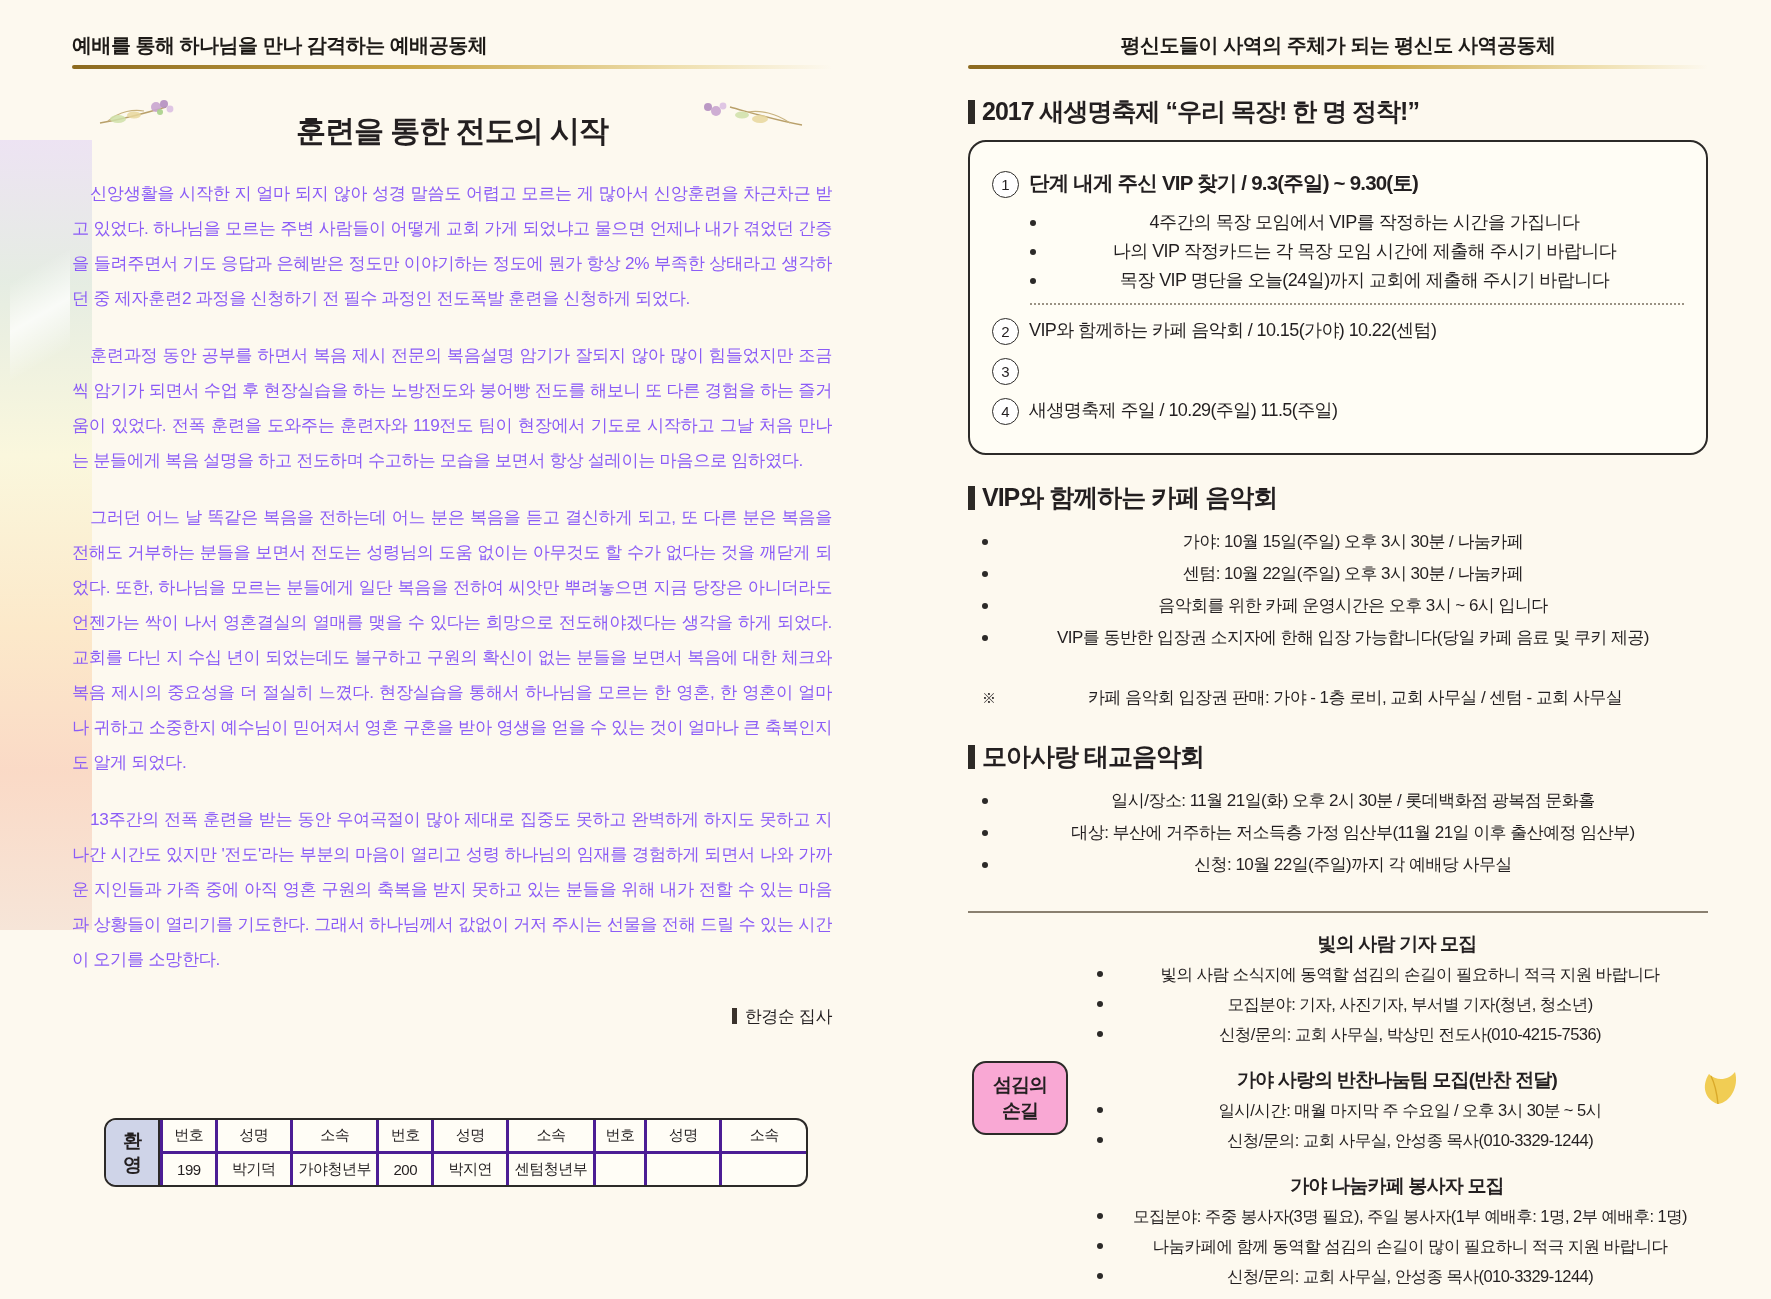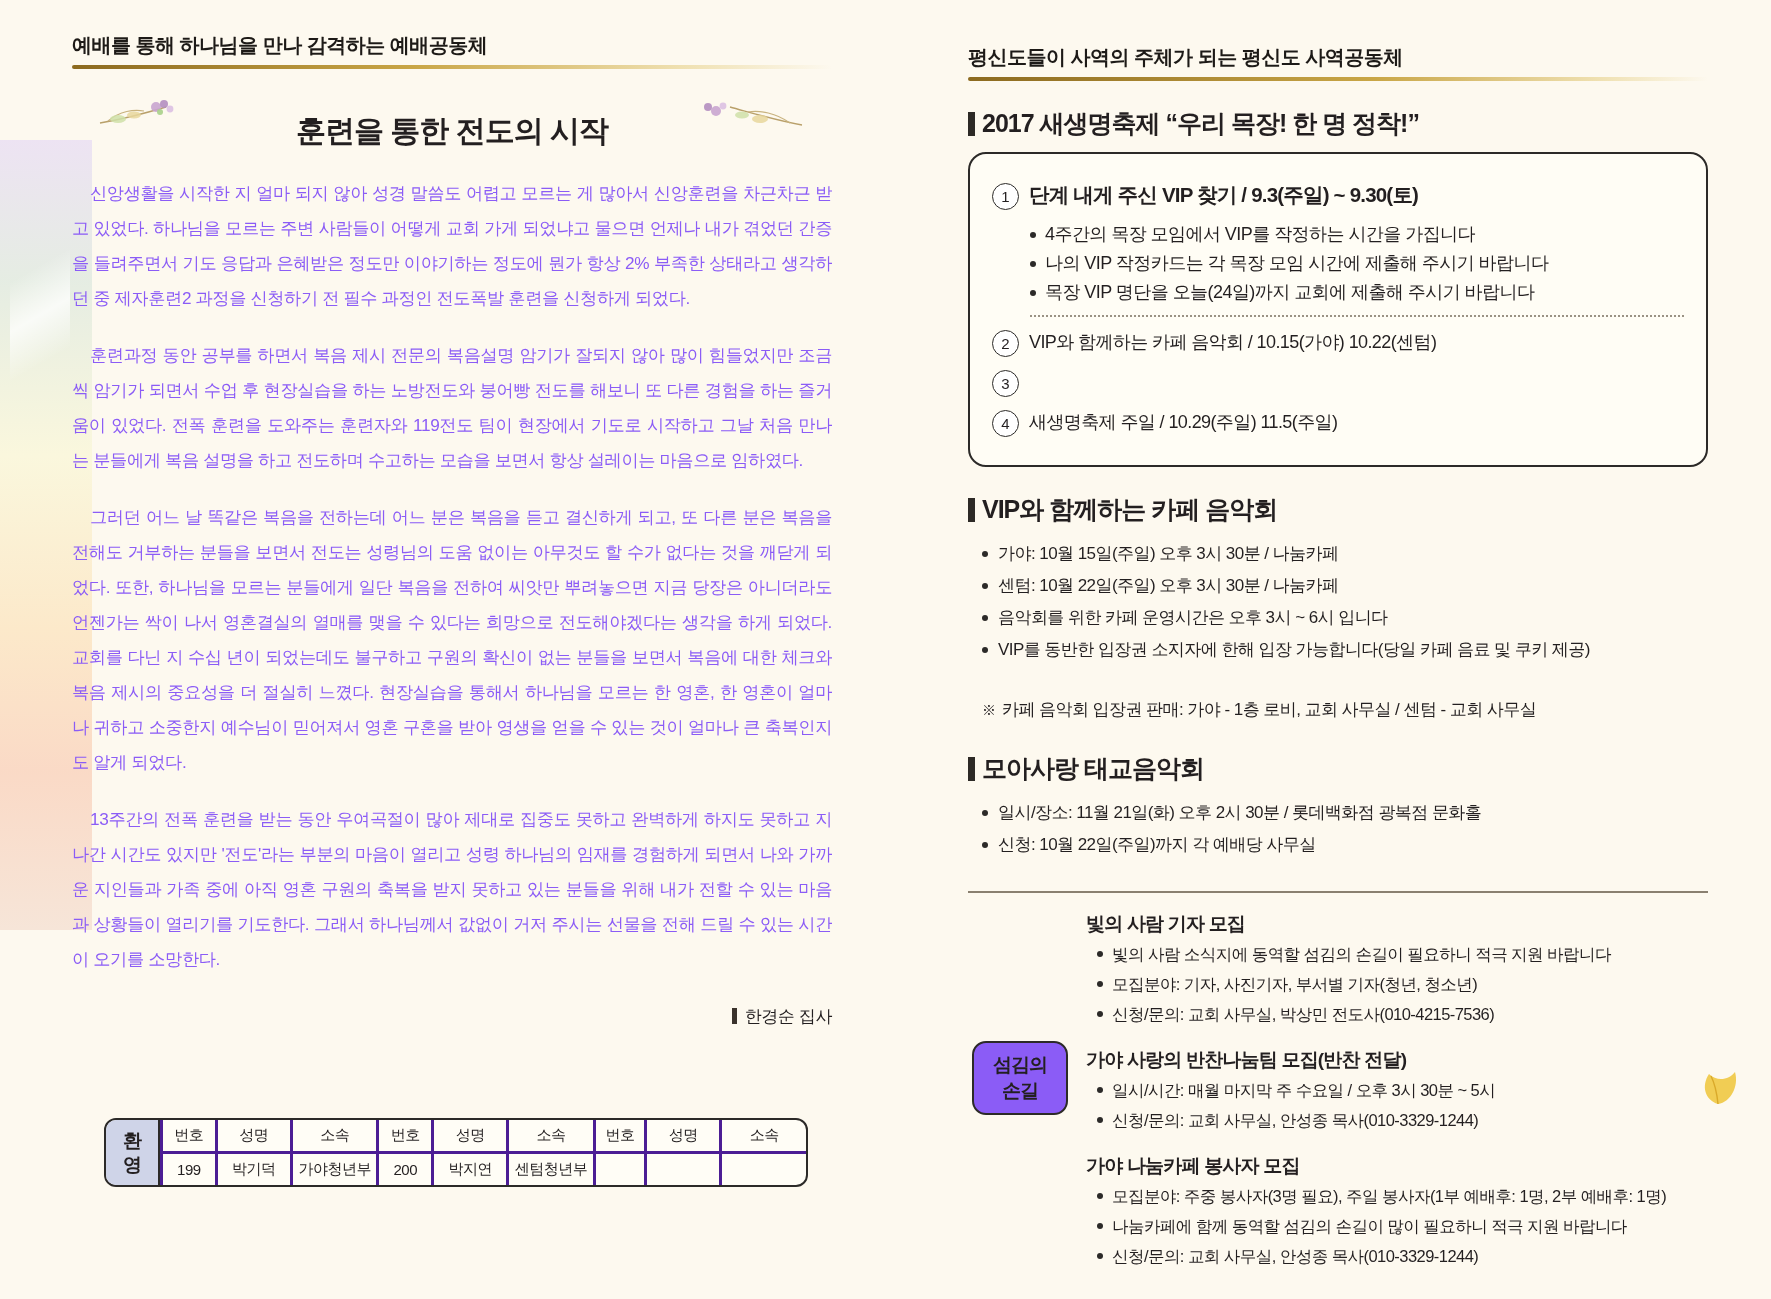--- a/index.html
+++ b/index.html
@@ -50,22 +50,23 @@
   
   .col-left {
     position: absolute;
     left: 72px;
     top: 32px;
     width: 760px;
   }
   .col-right {
     position: absolute;
     left: 968px;
-    top: 44px;
+    top: 32px;
     width: 740px;
+    text-align: center;
   }
   
   .sec-head {
     position: relative;
     font-size: 20px;
     font-weight: bold;
     letter-spacing: -0.5px;
     padding-bottom: 10px;
     color: #1d1a17;
   }
@@ -305,21 +306,21 @@
     border: 2px solid #2c2a28;
     border-radius: 14px;
     display: flex;
     flex-direction: column;
     align-items: center;
     justify-content: center;
     font-size: 19px;
     font-weight: bold;
     letter-spacing: -1px;
     line-height: 26px;
-    background: #8b5cf6;
+    background: #f9a8d4;
   }
   .recruit-title {
     font-size: 19px;
     font-weight: bold;
     letter-spacing: -0.8px;
     margin: 18px 0 2px 0;
   }
   .recruit-title.first { margin-top: 0; }
   .recruit-list {
     margin: 0 0 0 10px;
@@ -488,20 +489,21 @@
       <li>VIP를 동반한 입장권 소지자에 한해 입장 가능합니다(당일 카페 음료 및 쿠키 제공)</li>
       <li class="note">카페 음악회 입장권 판매: 가야 - 1층 로비, 교회 사무실 / 센텀 - 교회 사무실</li>
     </ul>
 
     <div class="blk-title">
       <span class="tick"></span>
       <span>모아사랑 태교음악회</span>
     </div>
     <ul class="list-block">
       <li>일시/장소: 11월 21일(화) 오후 2시 30분 / 롯데백화점 광복점 문화홀</li>
+      <li>대상: 부산에 거주하는 저소득층 가정 임산부(11월 21일 이후 출산예정 임산부)</li>
       <li>신청: 10월 22일(주일)까지 각 예배당 사무실</li>
     </ul>
 
     <div class="hr-gold"></div>
 
     <div class="hands-wrap">
       <div class="hands-badge">
         <span>섬김의</span>
         <span>손길</span>
       </div>

